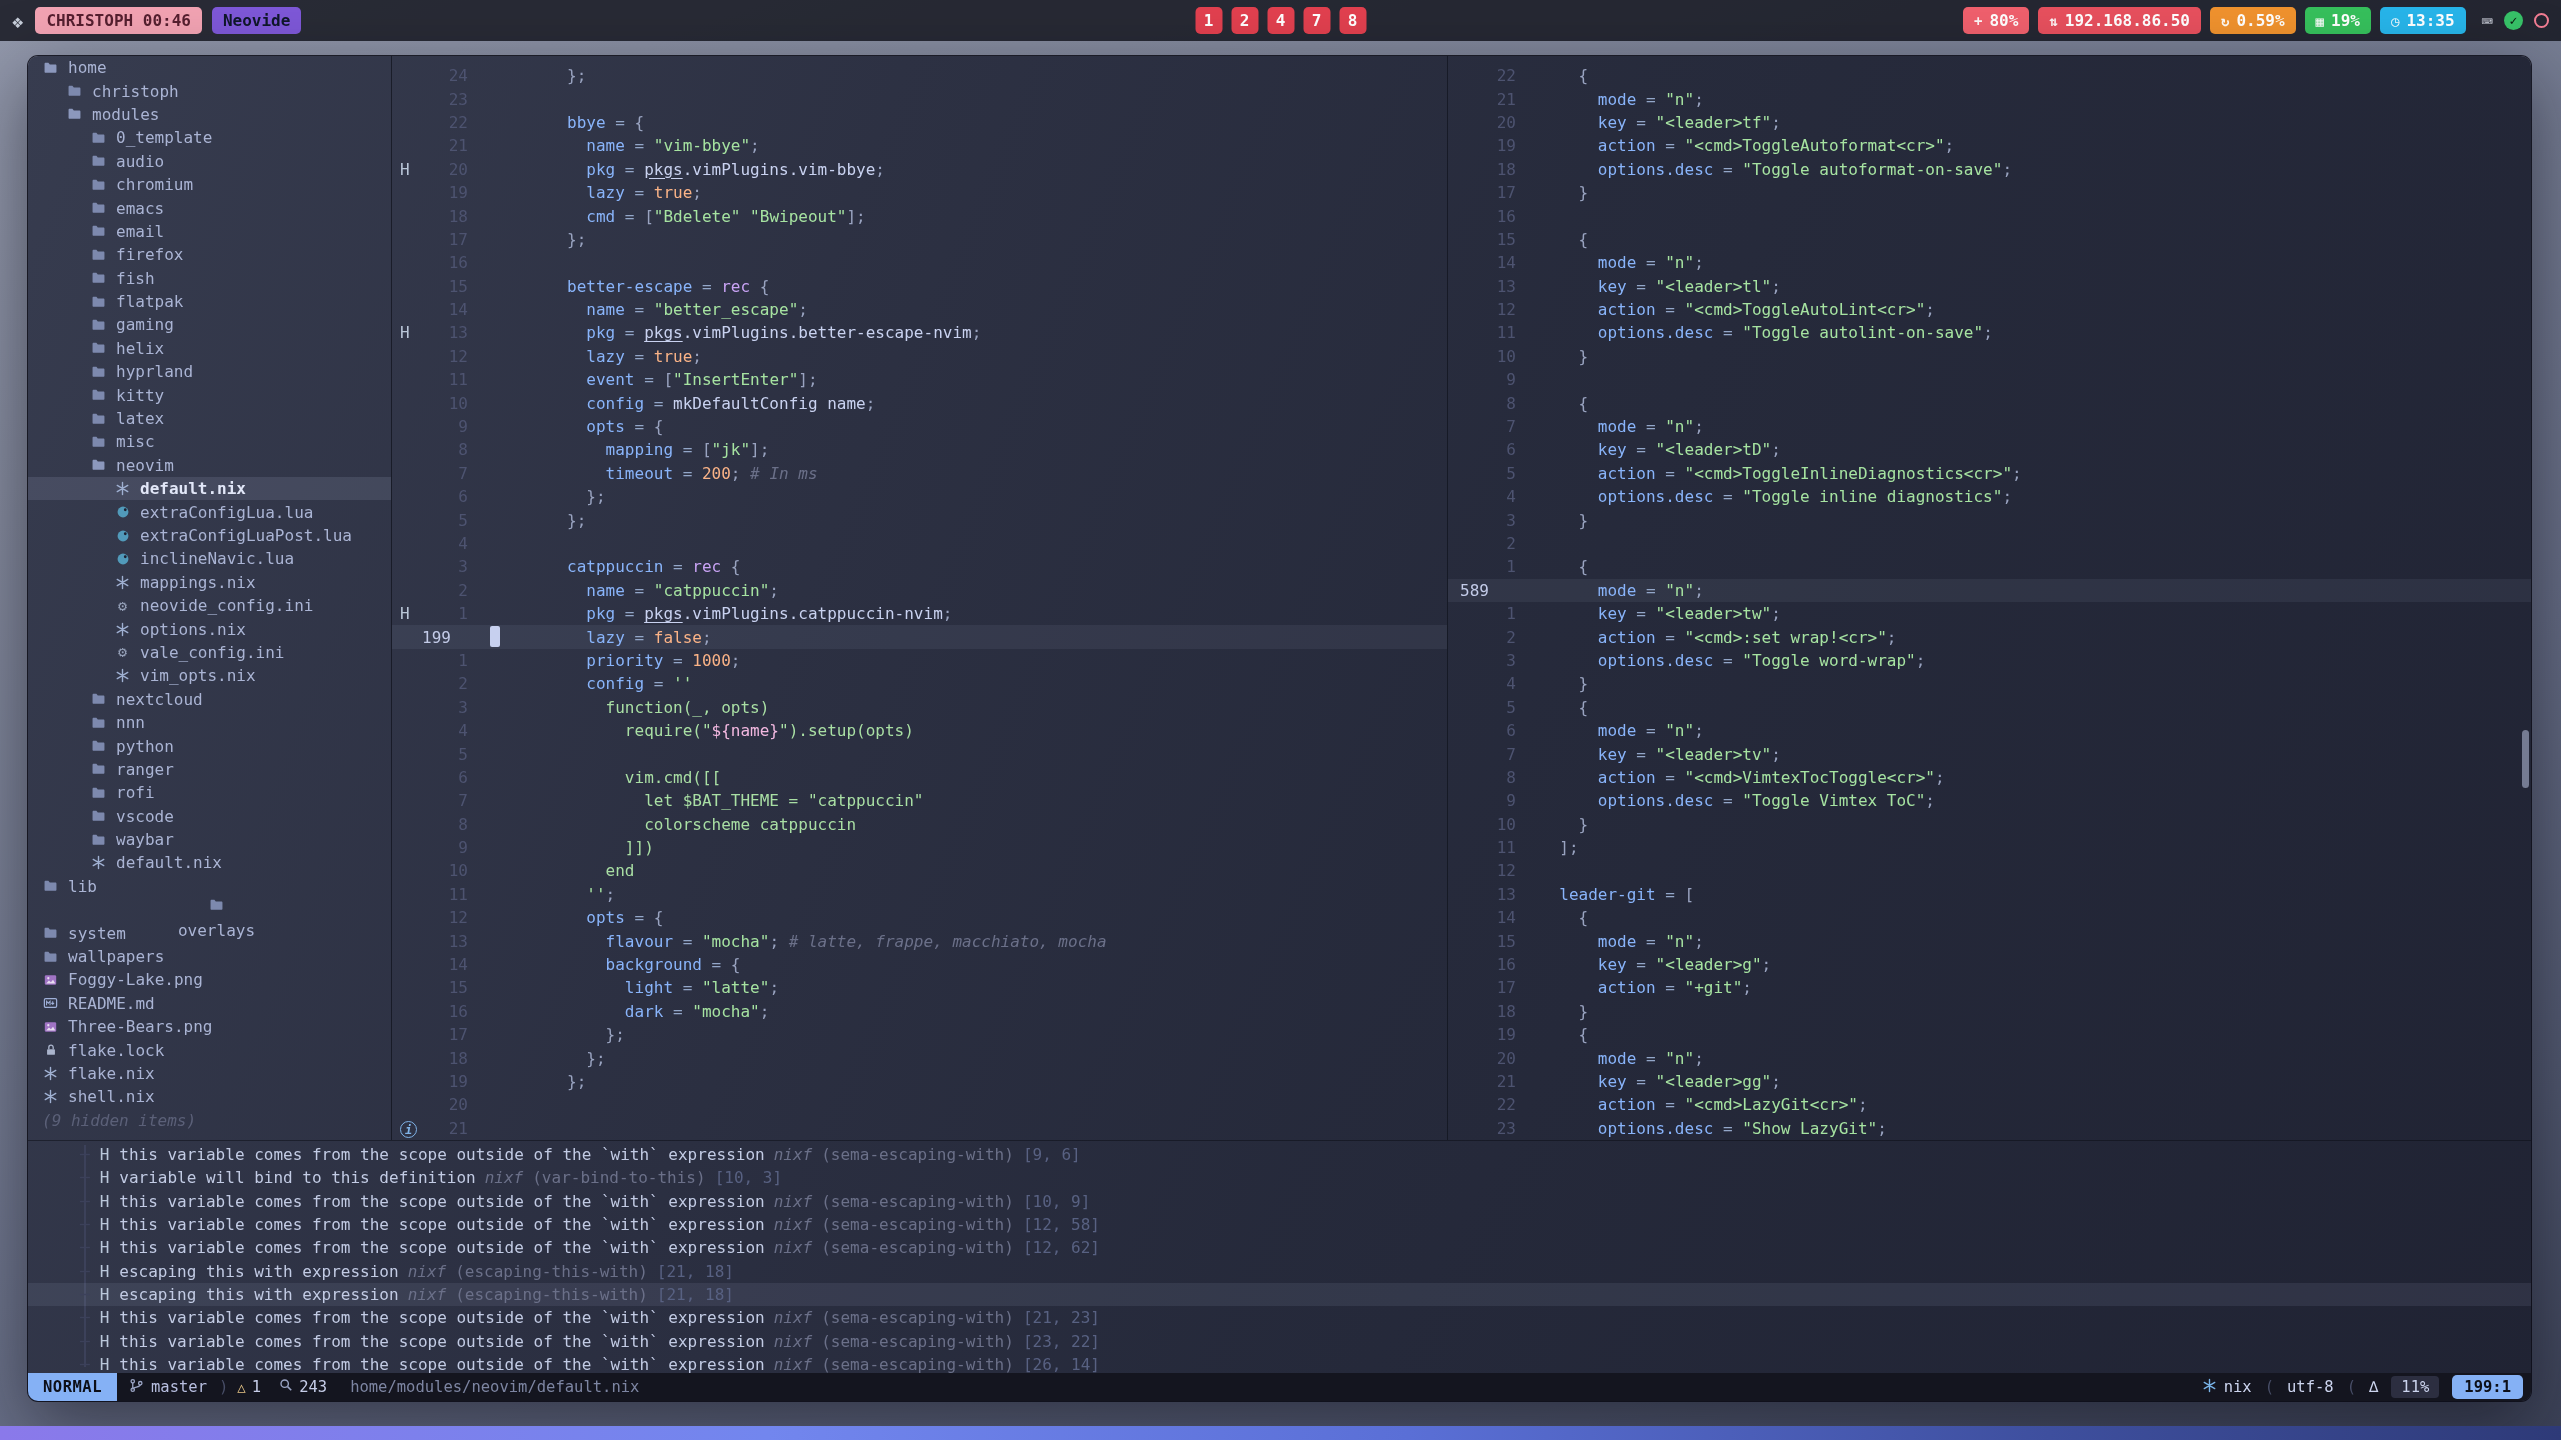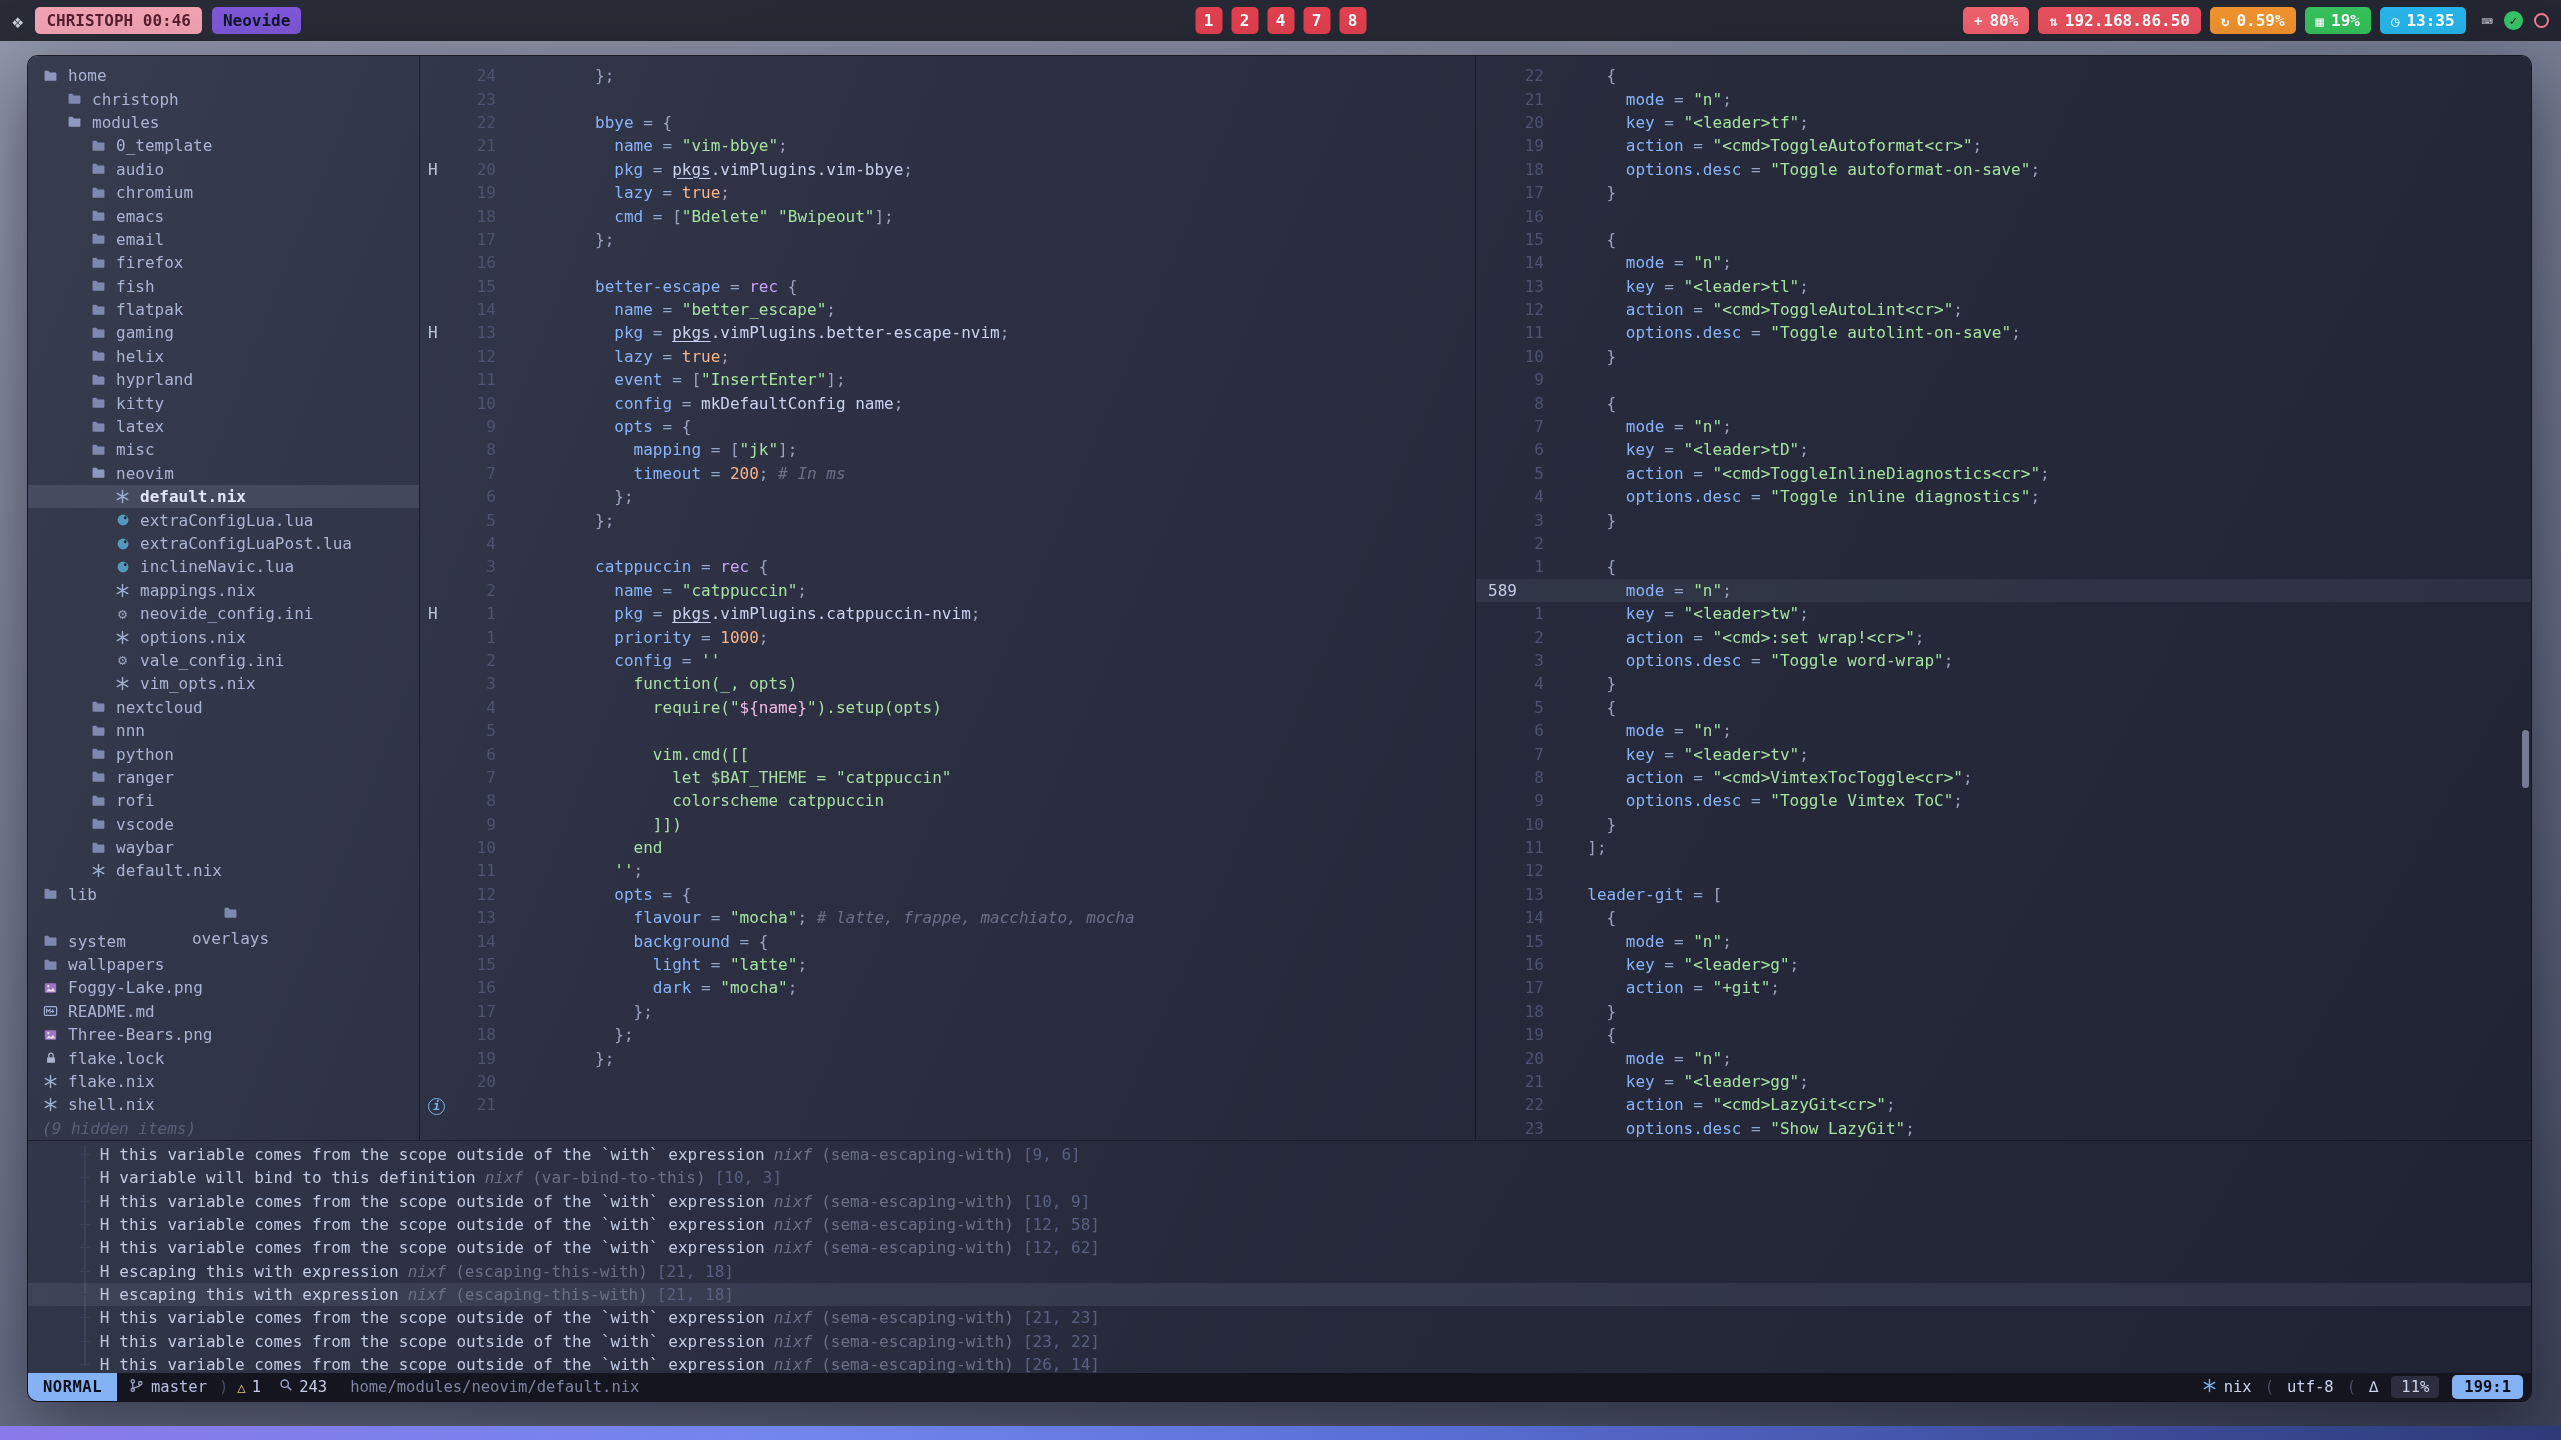--- a/index.html
+++ b/index.html
@@ -31,21 +31,21 @@
   .icon-power { width:15px; height:15px; border-radius:50%; border:2.5px solid #f27d93; display:inline-block; }
 
   
   .window { position:absolute; left:28px; top:56px; width:2503px; height:1345px; border-radius:10px;
     background:linear-gradient(108deg, rgba(52,57,76,0.97) 0%, rgba(42,46,64,0.97) 30%, rgba(36,40,57,0.97) 55%, rgba(31,34,50,0.97) 100%);
     box-shadow:0 24px 70px rgba(10,10,20,0.5), 0 0 0 1px rgba(12,12,22,0.85);
     display:flex; flex-direction:column; overflow:hidden; }
   .main { flex:1; display:flex; min-height:0; }
 
   
-  .filetree { width:392px; border-right:1px solid rgba(10,12,20,0.6); padding-top:8px;
+  .filetree { width:364px; border-right:1px solid rgba(10,12,20,0.6); padding-top:0;
     font-size:16px; overflow:hidden; }
   .ft-row { height:23.4px; display:flex; align-items:center; gap:9px; color:#aab4d4; white-space:nowrap; cursor:default; }
   .ft-row.sel { background:rgba(190,200,235,0.13); color:#e2e7f8; font-weight:600; }
   .ft-icon { width:17px; display:inline-flex; justify-content:center; align-items:center; }
   .ft-footer { height:23.4px; display:flex; align-items:center; padding-left:14px;
     color:#5b6078; font-style:italic; font-size:16px; }
 
   
   .editor { padding-top:8px; font-size:16px; position:relative; overflow:hidden; }
   .ed-left { width:1056px; border-right:1px solid rgba(10,12,20,0.55); }
@@ -560,20 +560,21 @@
           <div class="eline"><span class="sign"></span><span class="num">10</span><span class="code"><span class="c-id">          config</span><span class="c-op"> = </span><span class="c-txt">mkDefaultConfig name</span><span class="c-pun">;</span></span></div>
           <div class="eline"><span class="sign"></span><span class="num">9</span><span class="code"><span class="c-id">          opts</span><span class="c-op"> = </span><span class="c-pun">{</span></span></div>
           <div class="eline"><span class="sign"></span><span class="num">8</span><span class="code"><span class="c-id">            mapping</span><span class="c-op"> = </span><span class="c-pun">[</span><span class="c-str">"jk"</span><span class="c-pun">];</span></span></div>
           <div class="eline"><span class="sign"></span><span class="num">7</span><span class="code"><span class="c-id">            timeout</span><span class="c-op"> = </span><span class="c-num">200</span><span class="c-pun">; </span><span class="c-cm"># In ms</span></span></div>
           <div class="eline"><span class="sign"></span><span class="num">6</span><span class="code"><span class="c-pun">          };</span></span></div>
           <div class="eline"><span class="sign"></span><span class="num">5</span><span class="code"><span class="c-pun">        };</span></span></div>
           <div class="eline"><span class="sign"></span><span class="num">4</span><span class="code"></span></div>
           <div class="eline"><span class="sign"></span><span class="num">3</span><span class="code"><span class="c-id">        catppuccin</span><span class="c-op"> = </span><span class="c-kw">rec</span><span class="c-pun"> {</span></span></div>
           <div class="eline"><span class="sign"></span><span class="num">2</span><span class="code"><span class="c-id">          name</span><span class="c-op"> = </span><span class="c-str">"catppuccin"</span><span class="c-pun">;</span></span></div>
           <div class="eline"><span class="sign">H</span><span class="num">1</span><span class="code"><span class="c-id">          pkg</span><span class="c-op"> = </span><span class="c-und">pkgs</span><span class="c-txt">.vimPlugins.catppuccin-nvim</span><span class="c-pun">;</span></span></div>
+          <div class="eline cur"><span class="cursor" style="left: 98px;"></span><span class="sign"></span><span class="num num-cur">199</span><span class="code"><span class="c-id">          lazy</span><span class="c-op"> = </span><span class="c-bool">false</span><span class="c-pun">;</span></span></div>
           <div class="eline"><span class="sign"></span><span class="num">1</span><span class="code"><span class="c-id">          priority</span><span class="c-op"> = </span><span class="c-num">1000</span><span class="c-pun">;</span></span></div>
           <div class="eline"><span class="sign"></span><span class="num">2</span><span class="code"><span class="c-id">          config</span><span class="c-op"> = </span><span class="c-str">''</span></span></div>
           <div class="eline"><span class="sign"></span><span class="num">3</span><span class="code"><span class="c-strb">            function(_, opts)</span></span></div>
           <div class="eline"><span class="sign"></span><span class="num">4</span><span class="code"><span class="c-strb">              require("</span><span class="c-interp">${name}</span><span class="c-strb">").setup(opts)</span></span></div>
           <div class="eline"><span class="sign"></span><span class="num">5</span><span class="code"></span></div>
           <div class="eline"><span class="sign"></span><span class="num">6</span><span class="code"><span class="c-strb">              vim.cmd([[</span></span></div>
           <div class="eline"><span class="sign"></span><span class="num">7</span><span class="code"><span class="c-strb">                let $BAT_THEME = "catppuccin"</span></span></div>
           <div class="eline"><span class="sign"></span><span class="num">8</span><span class="code"><span class="c-strb">                colorscheme catppuccin</span></span></div>
           <div class="eline"><span class="sign"></span><span class="num">9</span><span class="code"><span class="c-strb">              ]])</span></span></div>
           <div class="eline"><span class="sign"></span><span class="num">10</span><span class="code"><span class="c-strb">            end</span></span></div>

